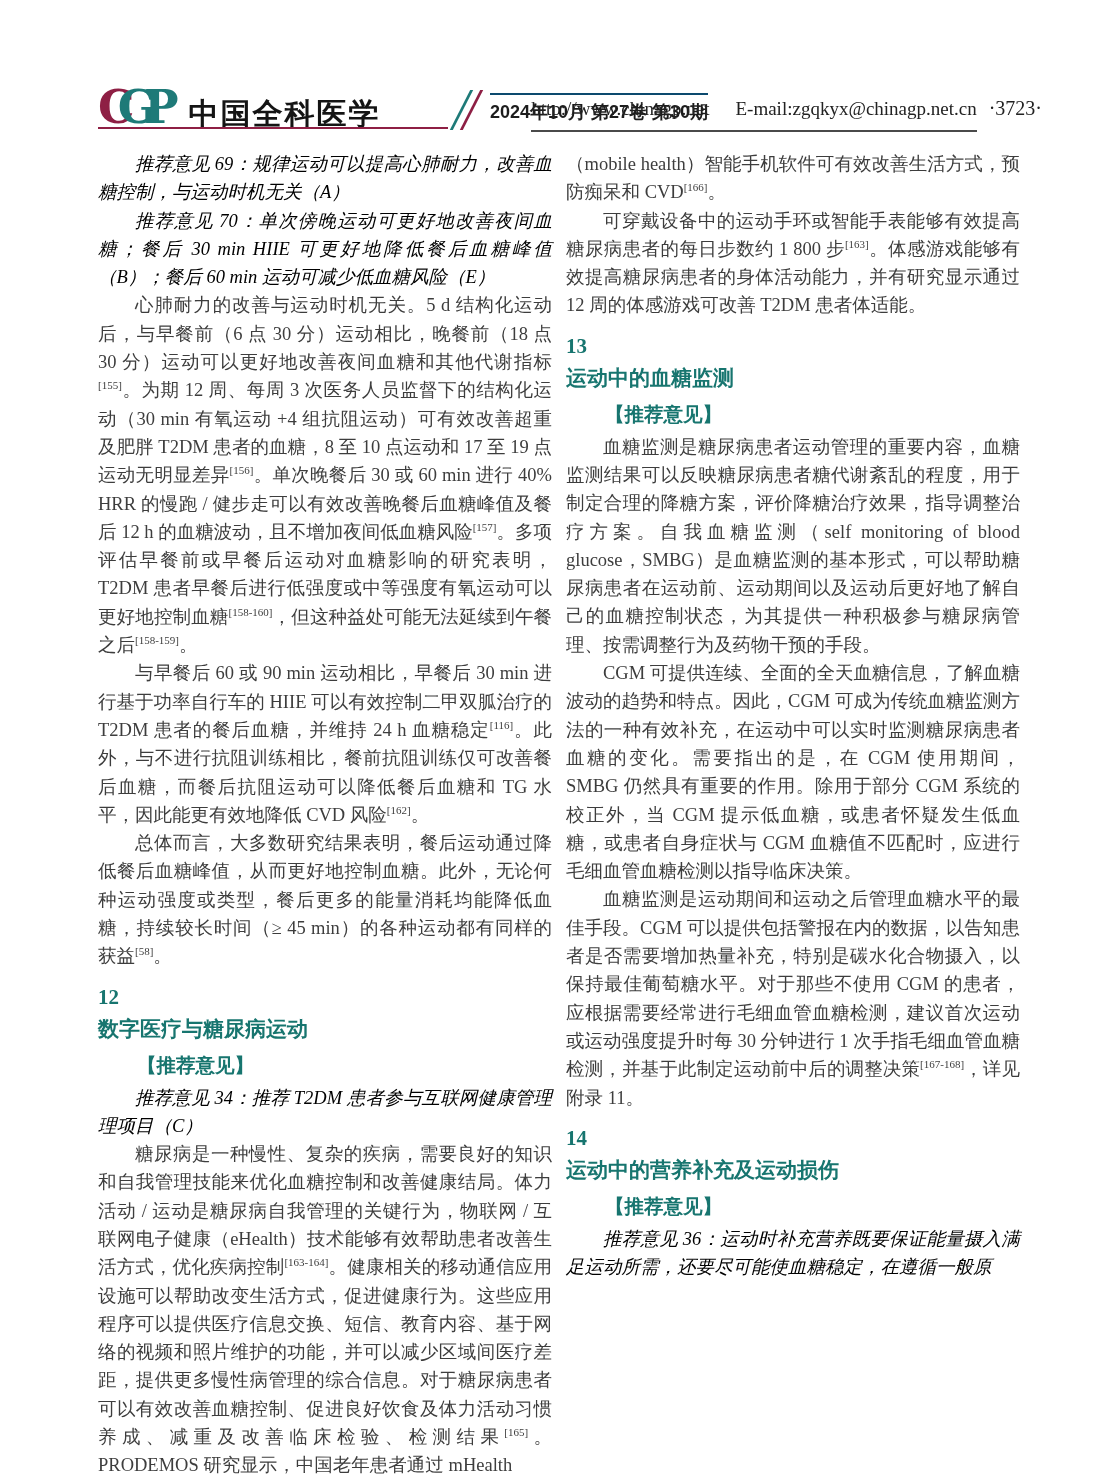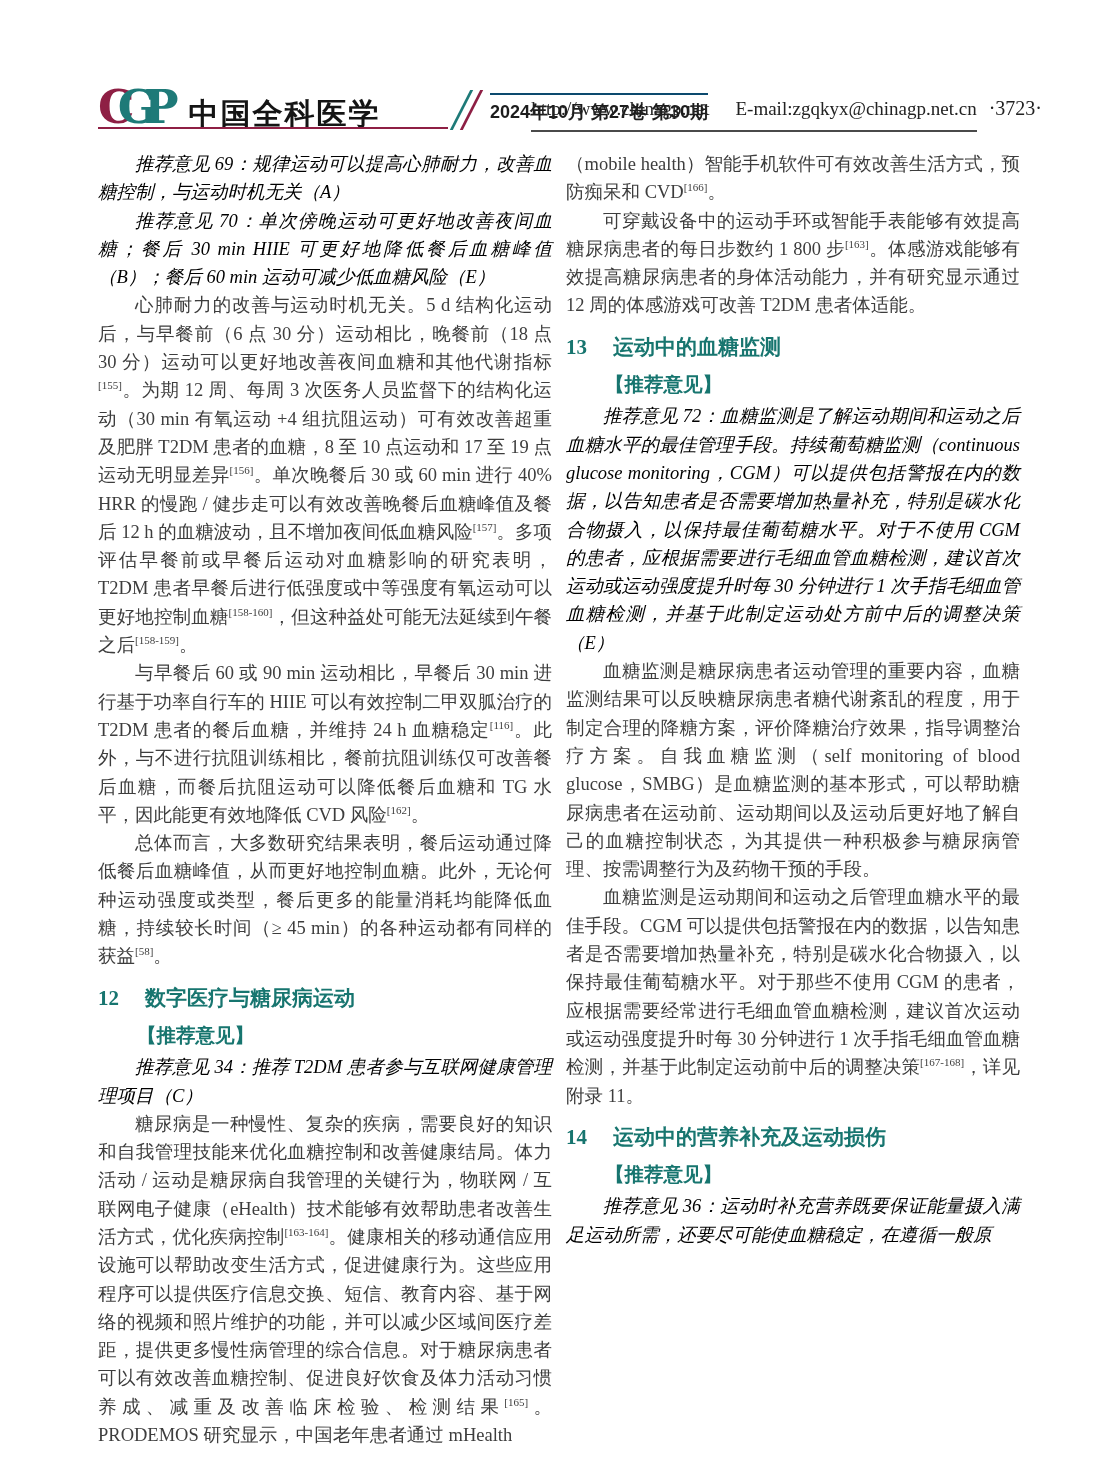--- a/index.html
+++ b/index.html
@@ -49,24 +49,24 @@
   .col p{margin:0;text-indent:2em;}
   .col p.noindent{text-indent:0;}
   .col p.body{color:#3d3d3d;}
   .col p.rec{color:#000000;font-style:italic;}
   .col p.label{
     color:#17756f;font-style:normal;font-weight:bold;
     font-family:"Liberation Sans","DejaVu Sans",sans-serif;
     font-size:19.5px;margin:5px 0 4px 0;
   }
   .col h2.section{
-    display:flex;align-items:baseline;gap:26px;
+    display:flex;align-items:baseline;gap:4px;
     color:#17756f;font-size:21px;font-weight:bold;
     font-family:"Liberation Sans","DejaVu Sans",sans-serif;
-    margin:13px 0 9px 0;line-height:1.3;text-align:right;
+    margin:13px 0 9px 0;line-height:1.3;text-align:right;flex-direction:column;
   }
   .col h2.section .secnum{font-family:"Liberation Serif","DejaVu Serif",serif;font-weight:bold;}
   sup.ref{
     font-size:11px;line-height:0;vertical-align:super;
     letter-spacing:0;font-style:normal;
   }
 </style>
 </head>
 <body>
 
@@ -113,22 +113,22 @@
         <p class="body">糖尿病是一种慢性、复杂的疾病，需要良好的知识和自我管理技能来优化血糖控制和改善健康结局。体力活动 / 运动是糖尿病自我管理的关键行为，物联网 / 互联网电子健康（eHealth）技术能够有效帮助患者改善生活方式，优化疾病控制<sup class="ref">[163-164]</sup>。健康相关的移动通信应用设施可以帮助改变生活方式，促进健康行为。这些应用程序可以提供医疗信息交换、短信、教育内容、基于网络的视频和照片维护的功能，并可以减少区域间医疗差距，提供更多慢性病管理的综合信息。对于糖尿病患者可以有效改善血糖控制、促进良好饮食及体力活动习惯养成、减重及改善临床检验、检测结果<sup class="ref">[165]</sup>。PRODEMOS 研究显示，中国老年患者通过 mHealth</p>
       </div>
     <div class="col">
         <p class="body noindent">（mobile health）智能手机软件可有效改善生活方式，预防痴呆和 CVD<sup class="ref">[166]</sup>。</p>
         <p class="body">可穿戴设备中的运动手环或智能手表能够有效提高糖尿病患者的每日步数约 1 800 步<sup class="ref">[163]</sup>。体感游戏能够有效提高糖尿病患者的身体活动能力，并有研究显示通过 12 周的体感游戏可改善 T2DM 患者体适能。</p>
         <h2 class="section">
           <span class="secnum">13</span>
           <span>运动中的血糖监测</span>
         </h2>
         <p class="label">【推荐意见】</p>
-        <p class="rec">推荐意见 72：血糖监测是了解运动期间和运动之后血糖水平的最佳管理手段。持续葡萄糖监测（continuous glucose monitoring，CGM）可以提供包括警报在内的数据，以告知患者是否需要增加热量补充，特别是碳水化合物摄入，以保持最佳葡萄糖水平。对于不使用 CGM 的患者，应根据需要进行毛细血管血糖检测，建议首次运动或运动强度提升时每 30 分钟进行 1 次手指毛细血管血糖检测，并基于此制定运动处方前中后的调整决策（E）</p>
         <p class="body">血糖监测是糖尿病患者运动管理的重要内容，血糖监测结果可以反映糖尿病患者糖代谢紊乱的程度，用于制定合理的降糖方案，评价降糖治疗效果，指导调整治疗方案。自我血糖监测（self monitoring of blood glucose，SMBG）是血糖监测的基本形式，可以帮助糖尿病患者在运动前、运动期间以及运动后更好地了解自己的血糖控制状态，为其提供一种积极参与糖尿病管理、按需调整行为及药物干预的手段。</p>
+        <p class="body">CGM 可提供连续、全面的全天血糖信息，了解血糖波动的趋势和特点。因此，CGM 可成为传统血糖监测方法的一种有效补充，在运动中可以实时监测糖尿病患者血糖的变化。需要指出的是，在 CGM 使用期间，SMBG 仍然具有重要的作用。除用于部分 CGM 系统的校正外，当 CGM 提示低血糖，或患者怀疑发生低血糖，或患者自身症状与 CGM 血糖值不匹配时，应进行毛细血管血糖检测以指导临床决策。</p>
         <p class="body">血糖监测是运动期间和运动之后管理血糖水平的最佳手段。CGM 可以提供包括警报在内的数据，以告知患者是否需要增加热量补充，特别是碳水化合物摄入，以保持最佳葡萄糖水平。对于那些不使用 CGM 的患者，应根据需要经常进行毛细血管血糖检测，建议首次运动或运动强度提升时每 30 分钟进行 1 次手指毛细血管血糖检测，并基于此制定运动前中后的调整决策<sup class="ref">[167-168]</sup>，详见附录 11。</p>
         <h2 class="section">
           <span class="secnum">14</span>
           <span>运动中的营养补充及运动损伤</span>
         </h2>
         <p class="label">【推荐意见】</p>
         <p class="rec">推荐意见 36：运动时补充营养既要保证能量摄入满足运动所需，还要尽可能使血糖稳定，在遵循一般原</p>
       </div>
   </div>
 

